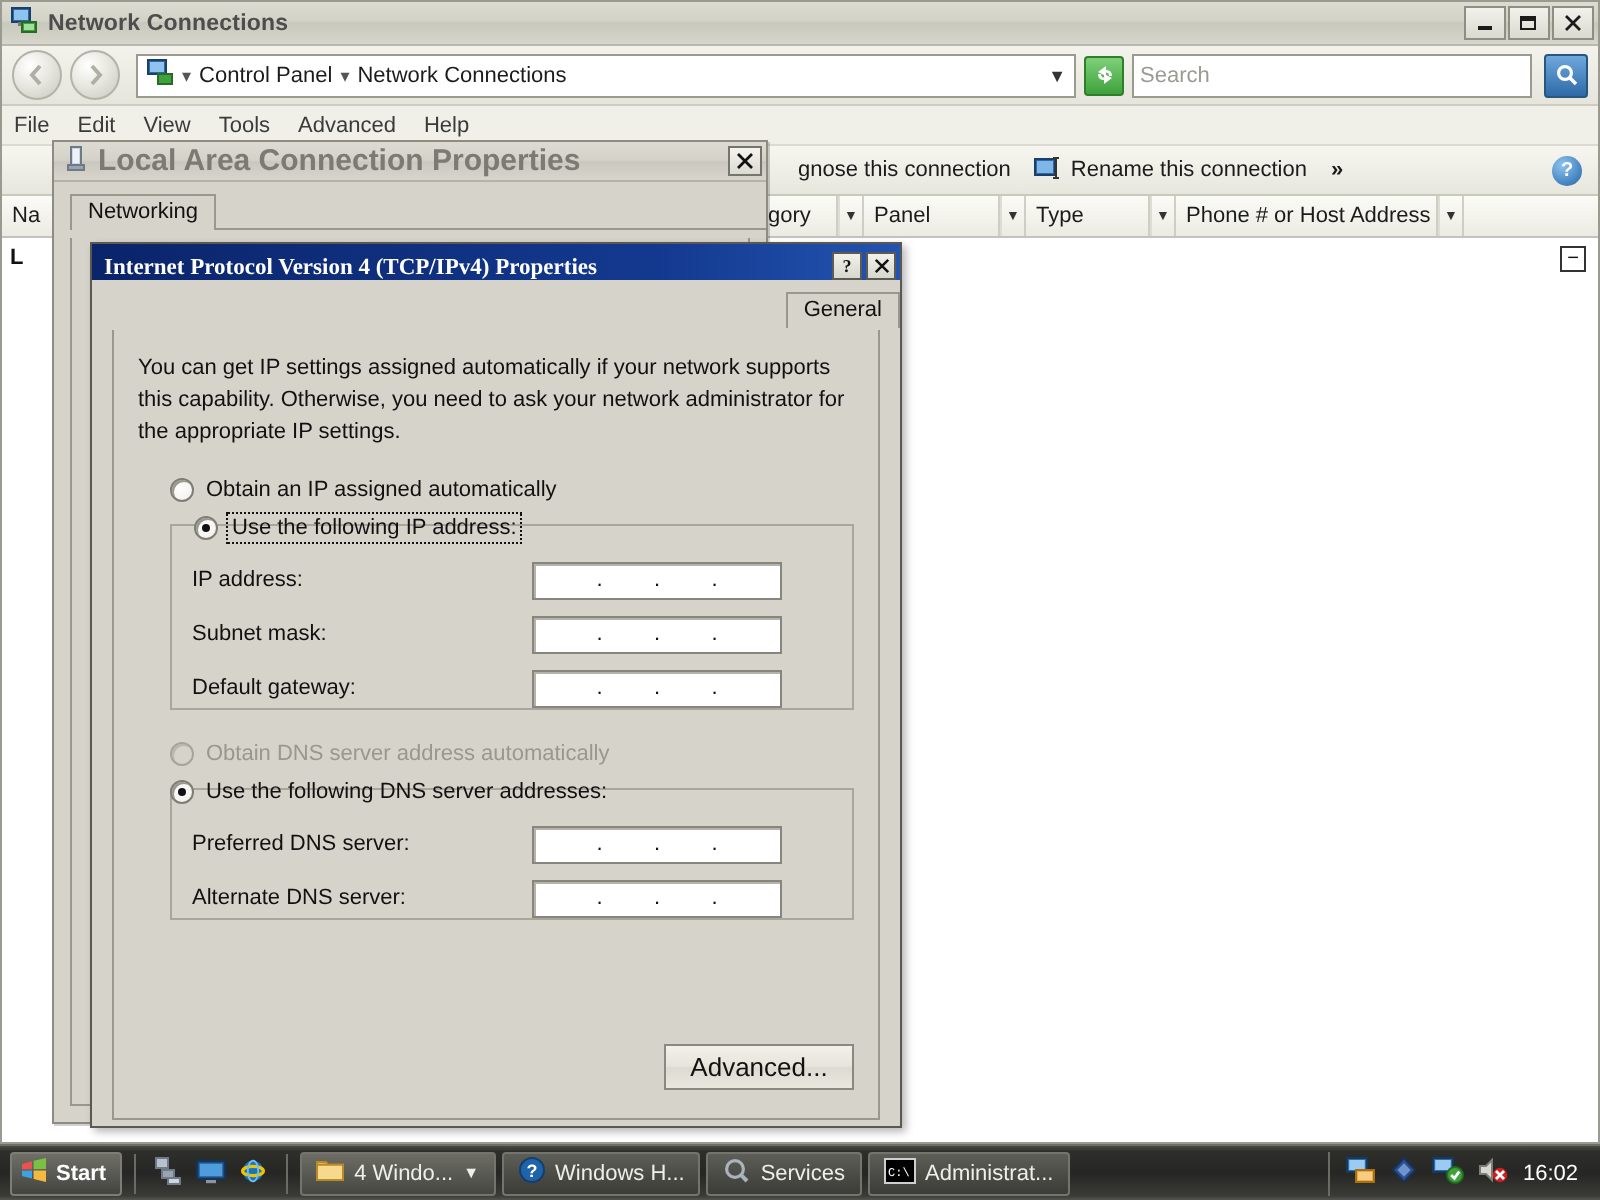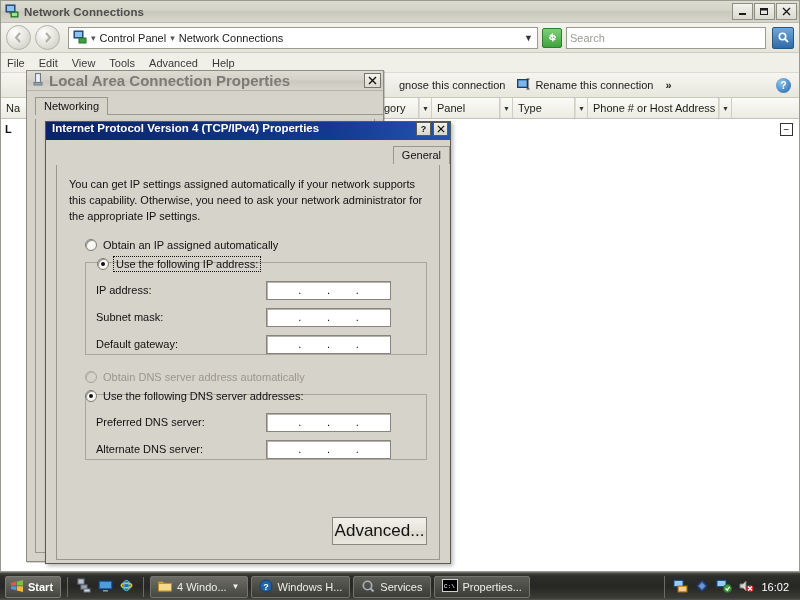--- a/index.html
+++ b/index.html
@@ -173,22 +173,23 @@
   .tabline { flex:1; border-bottom:1px solid #9a978e; height:1px; }
 
   
   #tcpdlg {
     position:absolute; left:45px; top:121px; width:406px; height:443px;
     background:#d6d3ca;
     border:1px solid #5a5850;
     box-shadow: 2px 2px 4px rgba(0,0,0,.28);
   }
   .dlg-titlebar-active {
-    height: 18px; display:flex; align-items:flex-start; padding:0 2px 0 6px;
+    height: 18px; display:flex; align-items:flex-end; padding:0 2px 0 6px;
     background: linear-gradient(to right,#0a246a 0%,#13398f 70%,#2354b0 100%);
+    font-family: Liberation Serif, serif;
   }
   .dlg-title-active { font-weight:bold; font-size:11.5px; color:#fff; }
   .title-btns { margin-left:auto; display:flex; gap:2px; }
   .tbtn {
     width:15px; height:14px;
     background: linear-gradient(to bottom,#f2f1ea,#d8d7ce);
     border:1px solid #5c5b53;
     display:flex; align-items:center; justify-content:center;
     font-size:9px; font-weight:bold; color:#111; cursor:default;
   }
@@ -236,21 +237,21 @@
     box-shadow: inset 1px 1px 0 #b5b3aa;
     display:flex; align-items:center; justify-content:space-around;
     padding: 0 6px;
   }
   .ipseg { flex:1; text-align:center; font-size:11px; color:#111; }
   .ipdot { width:4px; text-align:center; font-size:11px; color:#111; line-height:0.6; }
 
   .btn {
     background: linear-gradient(to bottom,#f2f1ea 0%, #e6e4db 48%, #dcdad1 52%, #e9e7de 100%);
     border:1px solid #8a887f;
-    font-size:17px; color:#111;
+    font-size:13px; color:#111;
     padding: 3px 0; text-align:center;
     cursor: default;
   }
 
   
   #taskbar {
     position:absolute; left:0; bottom:0; width:800px; height:28px;
     background: linear-gradient(to bottom,#4a4a46 0%,#2e2e2b 10%,#262624 50%,#3a3a36 92%,#55554f 100%);
     display:flex; align-items:center; padding:0 5px; gap:3px;
     border-top:1px solid #6f6f68;
@@ -625,21 +626,21 @@
   </div>
 
 
   <div class="tb-task">
     <span class="ic">
       <svg width="16" height="13" viewBox="0 0 16 13">
         <rect x="0.5" y="0.5" width="15" height="12" fill="#000000" stroke="#cfcfcf"></rect>
         <text x="2" y="9" font-size="6" fill="#ffffff" font-family="Liberation Mono">C:\</text>
       </svg>
     </span>
-    <span>Properties...</span>
+    <span>Administrat...</span>
   </div>
 
   <div class="tray">
     <span class="ic">
       <svg width="15" height="14" viewBox="0 0 15 14">
         <rect x="0.5" y="1" width="10" height="7" fill="#2f6aa8" stroke="#16395e"></rect>
         <rect x="1.6" y="2" width="7.8" height="5" fill="#9ccbf2"></rect>
         <rect x="5" y="7" width="9" height="6" fill="#f0a93a" stroke="#a46f15"></rect>
         <rect x="6" y="8" width="7" height="4" fill="#f7cd86"></rect>
       </svg>

